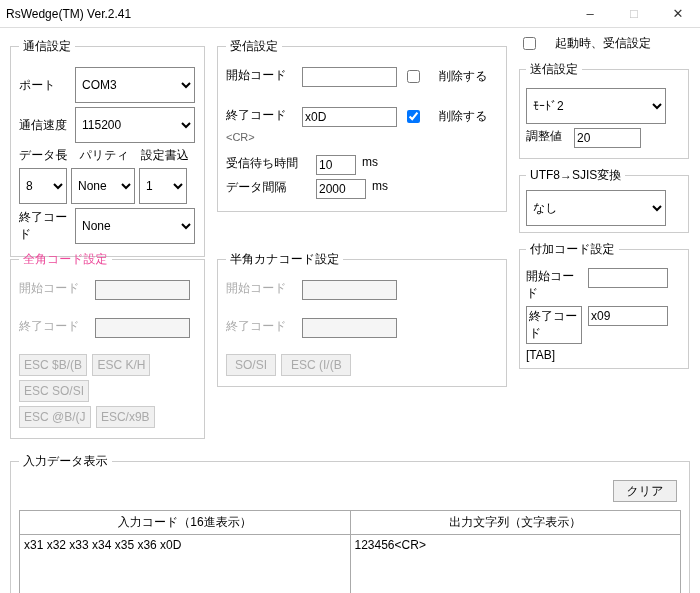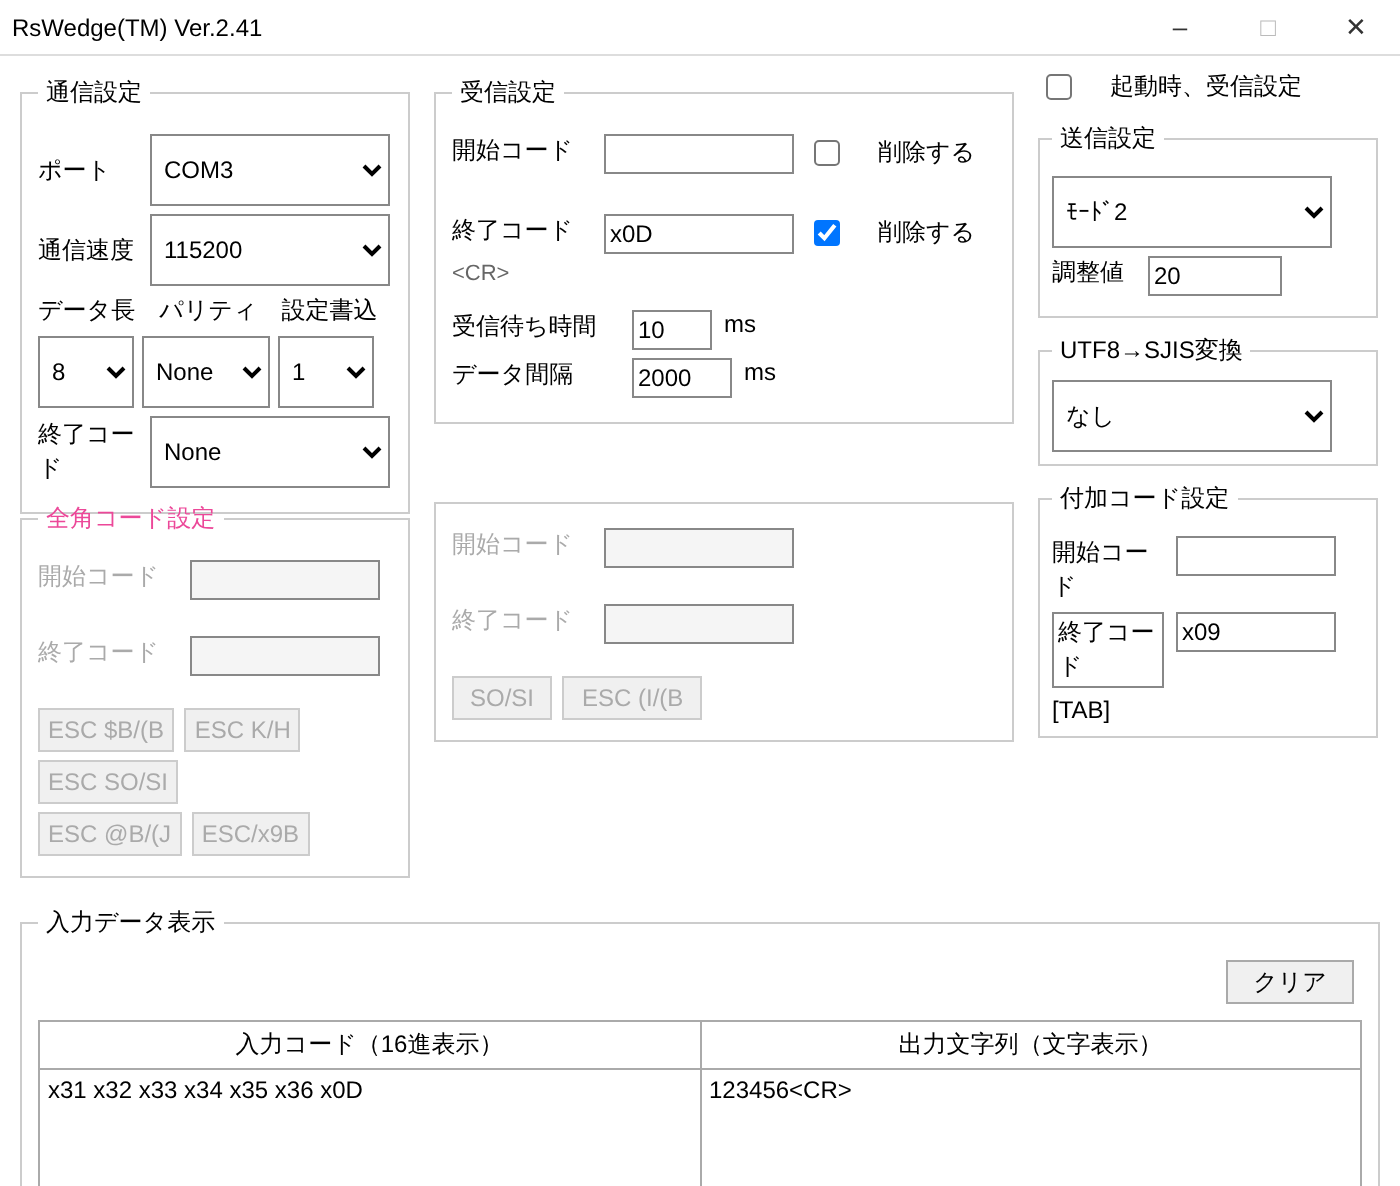--- a/index.html
+++ b/index.html
@@ -253,20 +253,21 @@
         <span class="btn disabled" style="min-width:50px">ESC K/H</span>
         <span class="btn disabled" style="min-width:60px">ESC SO/SI</span>
       </div>
       <div class="btn-row">
         <span class="btn disabled" style="min-width:58px">ESC @B/(J</span>
         <span class="btn disabled" style="min-width:50px">ESC/x9B</span>
       </div>
     </fieldset>
 
     <fieldset class="dim" style="width:290px">
+      <legend style="color:#000">半角カナコード設定</legend>
       <div class="mini-row">
         <span class="lab2">開始コード</span>
         <input type="text" style="width: 95px;" disabled="">
       </div>
       <div style="height:10px"></div>
       <div class="mini-row">
         <span class="lab2">終了コード</span>
         <input type="text" style="width: 95px;" disabled="">
       </div>
       <div style="height:10px"></div>

